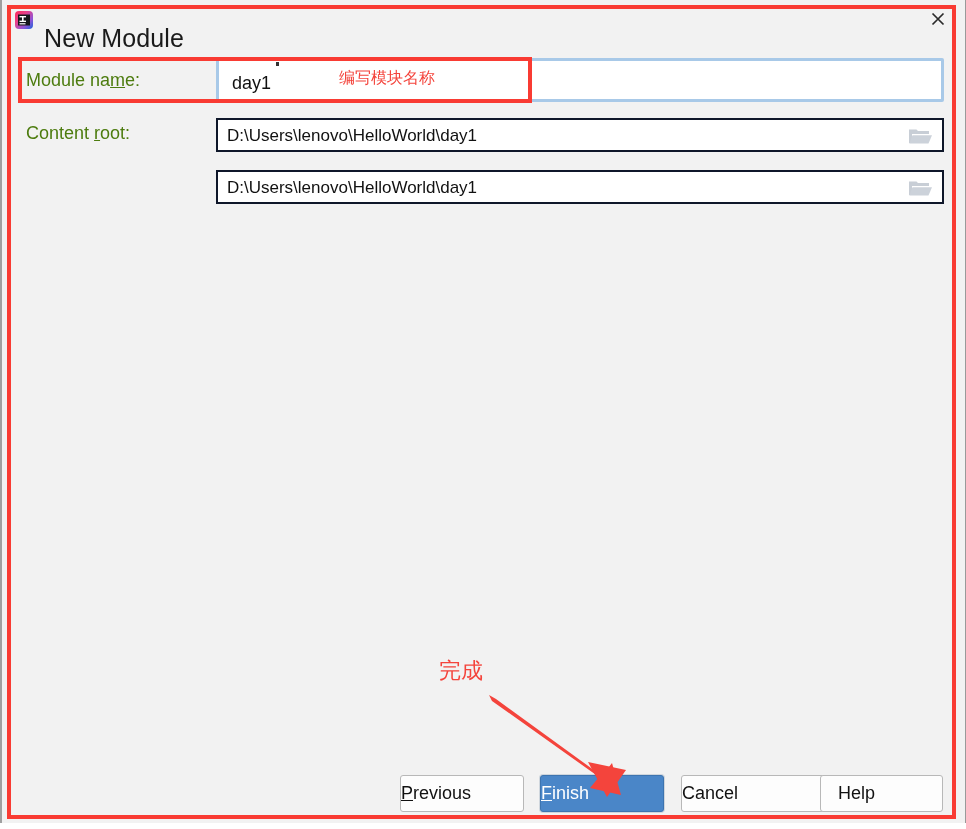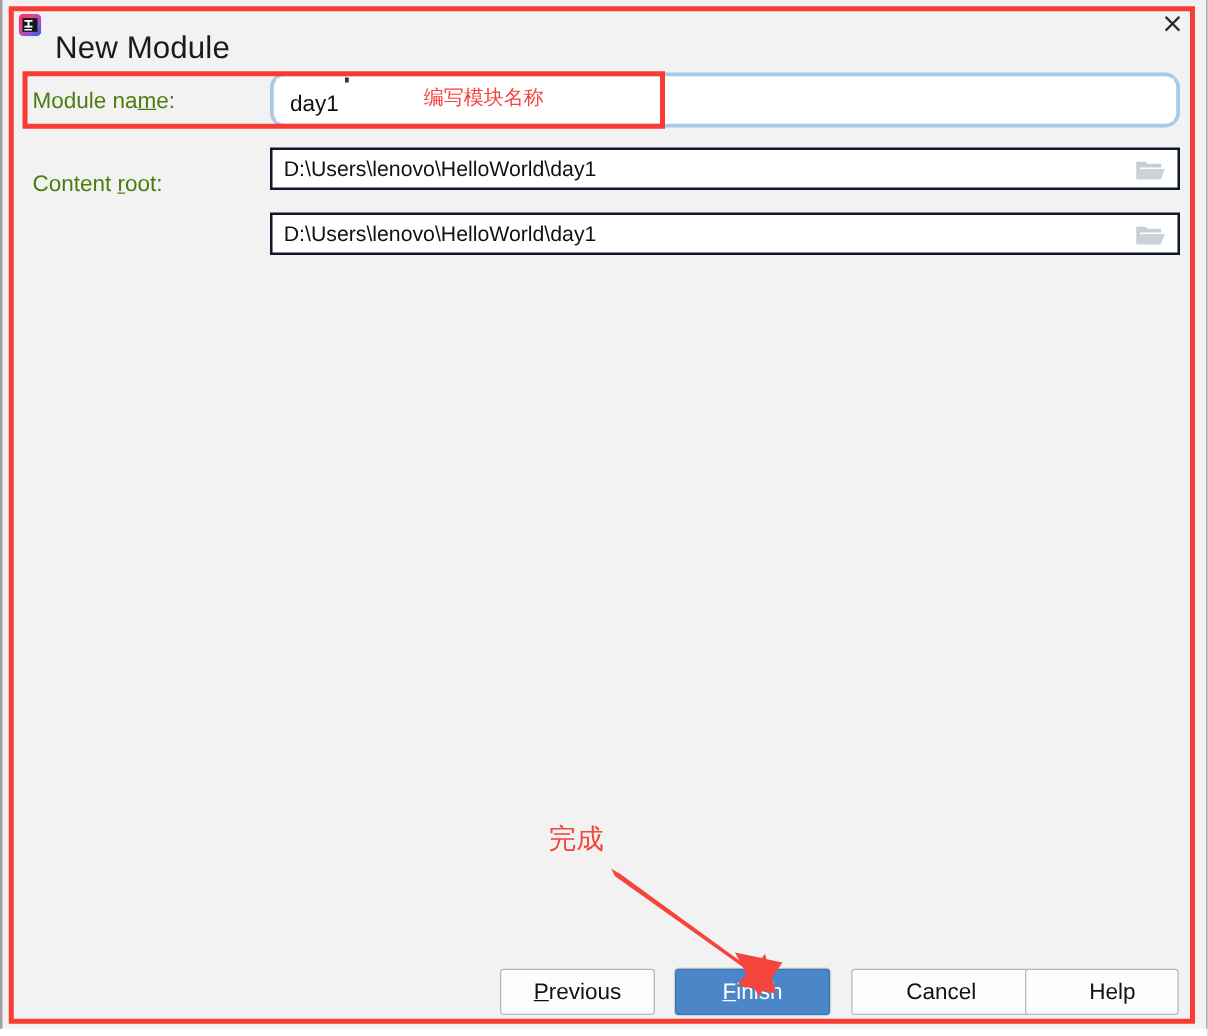--- a/index.html
+++ b/index.html
@@ -105,21 +105,21 @@
   
   #module-name-input {
     position: absolute;
     left: 214px;
     top: 58px;
     width: 728px;
     height: 44px;
     box-sizing: border-box;
     background: #ffffff;
     border: 3px solid #a8c9e8;
-    border-radius: 12px;
+    border-radius: 2px;
   }
   #module-name-inner {
     position: absolute;
     left: 2px;
     top: 2px;
     right: 2px;
     bottom: 2px;
     background: #ffffff;
     border: 1px solid #ffffff;
   }
@@ -174,21 +174,21 @@
     top: 775px;
     height: 37px;
     box-sizing: border-box;
     background: #fdfdfd;
     border: 1px solid #b8b8b8;
     border-radius: 3px;
     font-size: 18px;
     color: #111111;
     display: flex;
     align-items: center;
-    justify-content: center;
+    justify-content: flex-start;
     cursor: default;
     font-family: "Liberation Sans", sans-serif;
   }
   .dlg-button u { text-decoration: underline; }
 
   #btn-previous { left: 398px; width: 124px; }
   #btn-finish {
     left: 538px;
     width: 124px;
     background: #4a86c8;
@@ -255,21 +255,21 @@
     <span>Module na</span><u>m</u><span>e:</span>
   </div>
 
   <div id="module-name-input">
     <div id="module-name-inner">
       <div id="module-name-value">day1</div>
     </div>
   </div>
   <div id="text-caret"></div>
 
-  <div class="row-label" style="left:24px; top:123px;margin-top:14px;">
+  <div class="row-label" style="left:24px; top:123px;">
     <span>Content </span><u>r</u><span>oot:</span>
   </div>
   <div class="path-field" style="top:118px;">
     <div class="path-value">D:\Users\lenovo\HelloWorld\day1</div>
     <div class="browse-icon">
       <svg width="26" height="20" viewBox="0 0 26 20">
         <path d="M2 4 L2 16 L5 16 L5 7 L22 7 L22 4 L11 4 L9.5 2.4 L2 2.4 Z" fill="#c8ced6"></path>
         <path d="M5.5 8.2 L25 8.2 L21.5 16.6 L2.3 16.6 Z" fill="#ccd2da"></path>
       </svg>
     </div>

